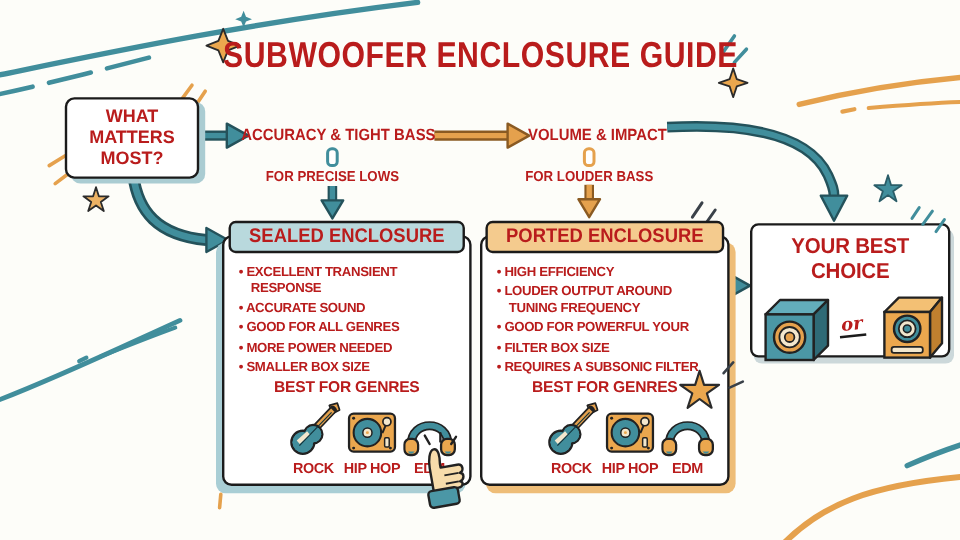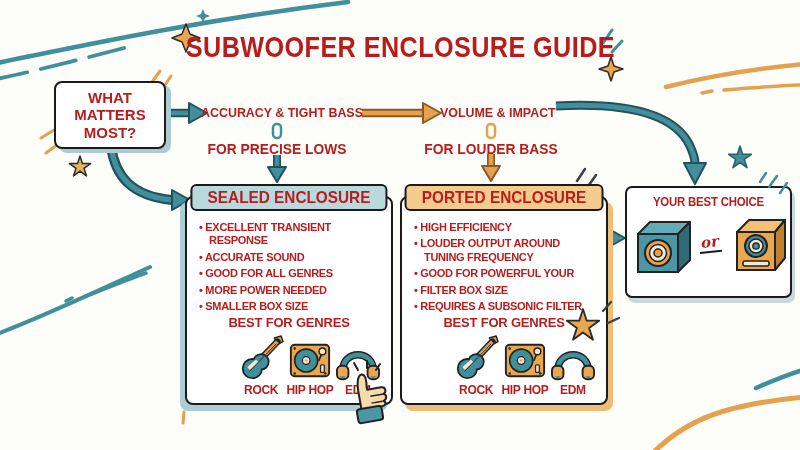--- a/index.html
+++ b/index.html
@@ -15,21 +15,21 @@
 
   .question-box{position:absolute;left:54px;top:81px;width:100px;height:56px;background:#fff;
     border:2.5px solid #1b1b1b;border-radius:8px;box-shadow:5px 4px 0 #aaccd2;z-index:2;
     display:flex;align-items:center;justify-content:center;text-align:center;
     font-size:15px;font-weight:800;line-height:1.15;padding:4px;}
 
   .label{position:absolute;font-weight:800;white-space:nowrap;z-index:2;}
   .label span{display:inline-block;transform:scaleX(.92);transform-origin:left center;}
   .label.centered span{transform-origin:center;}
   .branch-label{font-size:13.5px;top:105px;}
-  .branch-sub{font-size:15px;top:140px;transform:translateX(-50%);}
+  .branch-sub{font-size:12px;top:140px;transform:translateX(-50%);}
 
   .card{position:absolute;top:196px;width:208px;height:209px;background:#fff;
     border:2.5px solid #1b1b1b;border-radius:8px;z-index:2;box-sizing:border-box;}
   .card.sealed{left:185px;box-shadow:-5px 6px 0 #a9ced5;}
   .card.ported{left:400px;box-shadow:5px 6px 0 #eebd78;}
   .header-pill{position:absolute;top:-14px;left:50%;transform:translateX(-50%);
     border:2.5px solid #1b1b1b;border-radius:6px;padding:2px 9px;white-space:nowrap;z-index:3;}
   .header-pill span{display:inline-block;font-size:16.5px;font-weight:800;transform:scaleX(.93);transform-origin:center;}
   .header-pill.sealed-pill{background:#b9d9dd;}
   .header-pill.ported-pill{background:#f4cb8e;}
@@ -40,21 +40,21 @@
   .bullets li::before{content:"• ";}
 
   .genres{position:absolute;left:0;right:0;top:117px;}
   .genres-title{text-align:center;font-size:13px;font-weight:800;letter-spacing:-.2px;}
   .genres-row{display:flex;justify-content:space-around;align-items:flex-end;padding:5px 10px 0;margin-left:40px;}
   .genre{display:flex;flex-direction:column;align-items:center;gap:2px;}
   .genre-label{font-size:12px;font-weight:800;letter-spacing:-.3px;}
 
   .best-card{position:absolute;left:625px;top:186px;width:167px;height:112px;background:#fff;
     border:2.5px solid #1b1b1b;border-radius:7px;box-shadow:3px 5px 0 #ccd8da;z-index:2;box-sizing:border-box;}
-  .best-title{text-align:center;font-size:12px;font-weight:800;margin-top:7px;letter-spacing:-.2px;}
+  .best-title{text-align:center;font-size:18px;font-weight:800;margin-top:7px;letter-spacing:-.2px;}
   .best-title span{display:inline-block;transform:scaleX(.95);}
   .speakers-row{display:flex;align-items:center;justify-content:center;gap:5px;margin-top:3px;}
   .or-label{font-family:"DejaVu Serif",serif;font-style:italic;font-weight:700;font-size:15px;
     border-bottom:2px solid #1b1b1b;padding:0 2px 0;transform:rotate(-6deg);}
 
   .thumbs{position:absolute;left:344px;top:358px;z-index:7;}
 </style>
 </head>
 <body>
 

